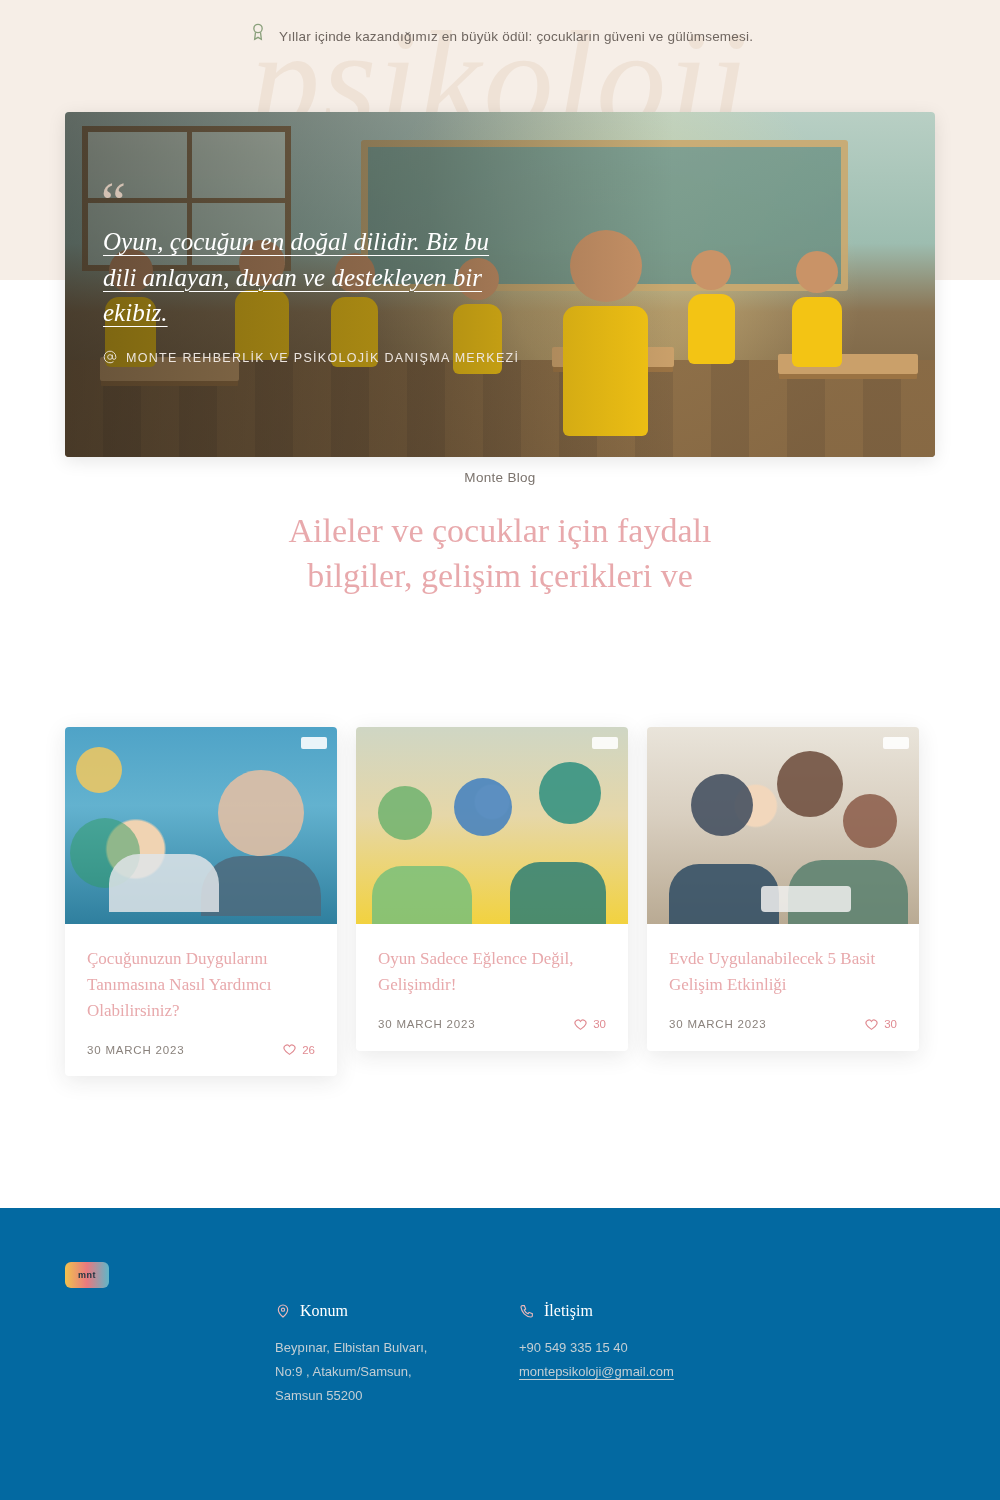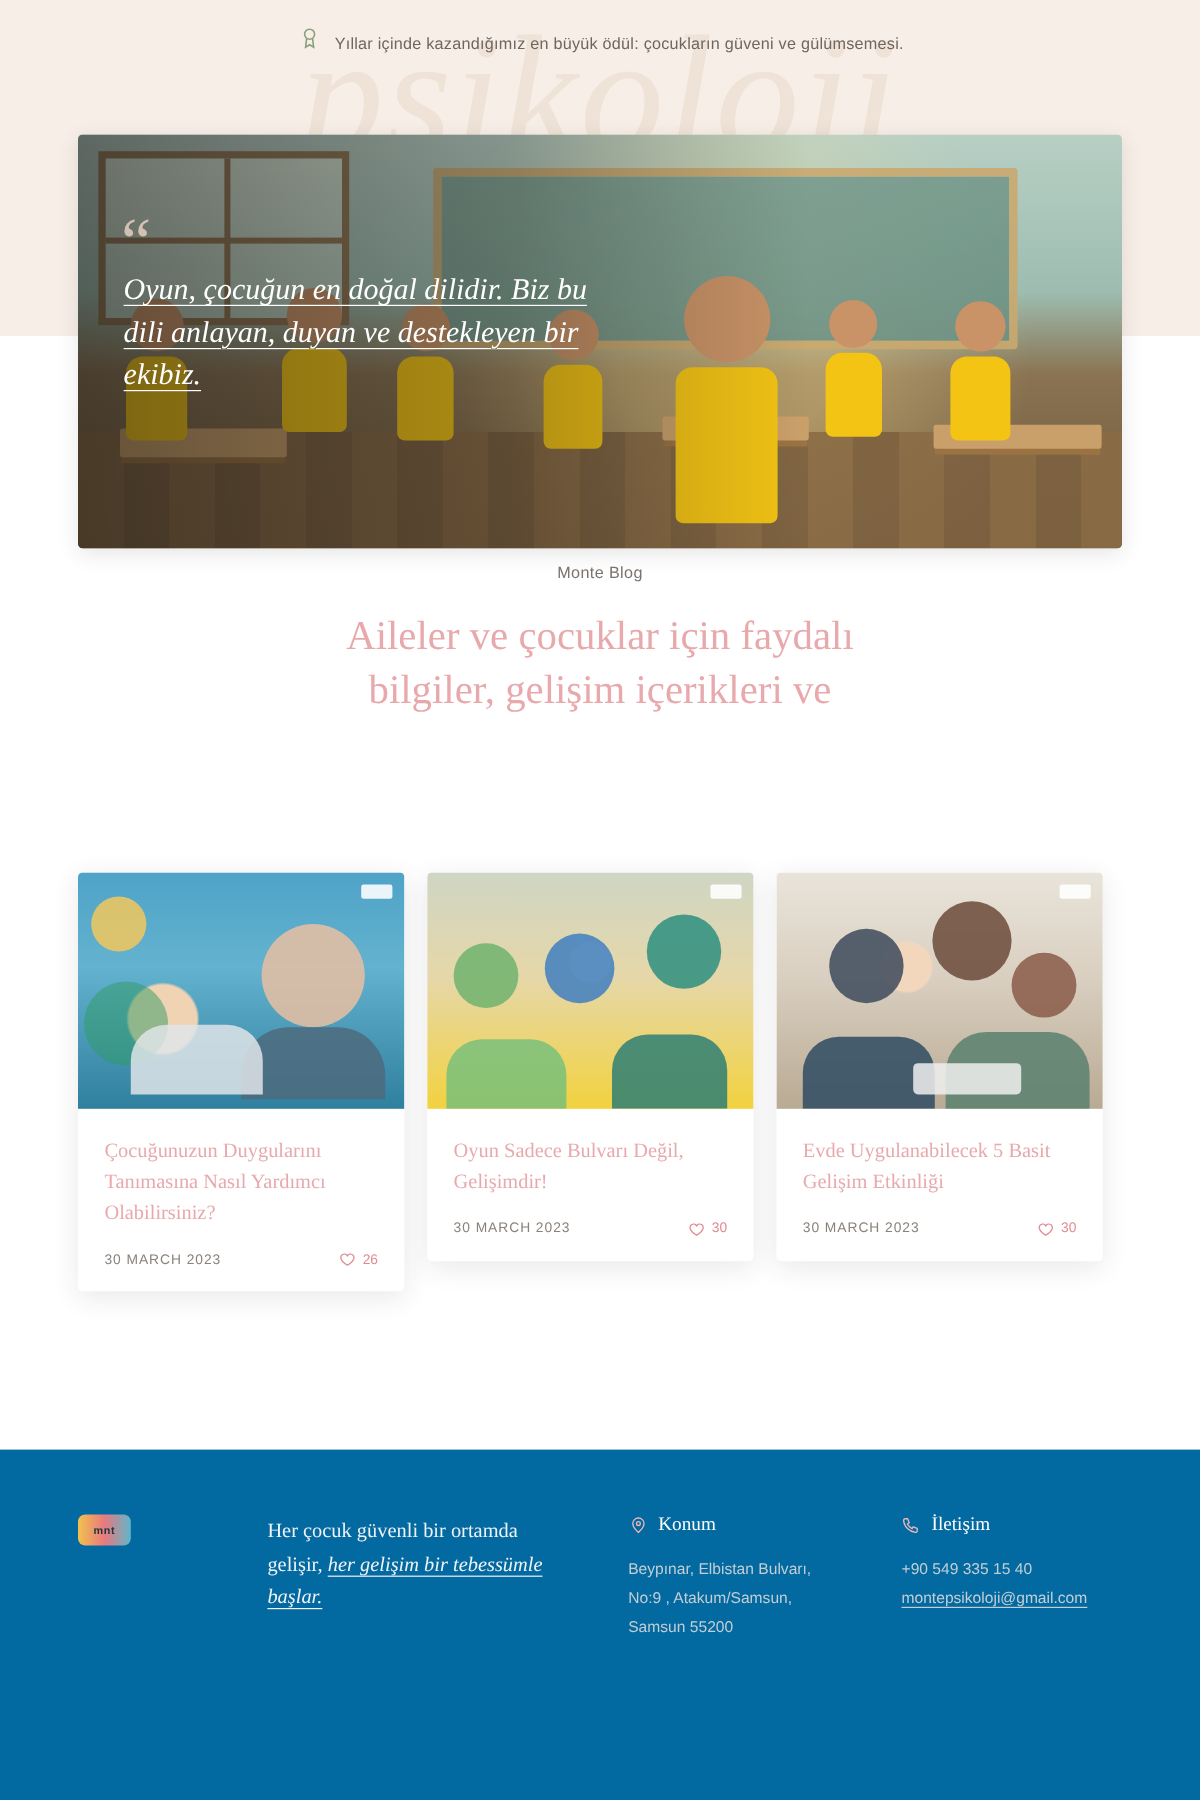--- a/index.html
+++ b/index.html
@@ -291,21 +291,21 @@
     font-style:italic;
     text-decoration:underline;
     text-underline-offset:4px;
   }
   .f-col { width:200px; }
   .f-col.loc { margin-left:40px; }
   .f-col.cnt { margin-left:24px; }
   .f-head {
     display:flex; align-items:center; gap:9px;
     font-family:"Liberation Serif", serif;
-    font-size:16px; color:#ffffff; margin-bottom:16px;
+    font-size:16px; color:#ffffff; margin-bottom:16px;margin-top:40px;
   }
   .f-line {
     font-size:13px; line-height:1.85; color:#c3ced4;
   }
   .f-link {
     font-size:13px; line-height:1.85; color:#c3ced4;
     text-decoration:underline; text-underline-offset:3px;
     display:block; word-break:break-all;
   }
   .ic { display:inline-flex; width:16px; height:16px; color:#e9b7ba; }
@@ -363,20 +363,29 @@
         <div class="body"></div>
       </div>
     <div class="kid k7">
         <div class="head"></div>
         <div class="body"></div>
       </div>
   </div>
   <div class="hero-shade"></div>
   <div class="hero-quote-mark">“</div>
   <div class="hero-quote">Oyun, çocuğun en doğal dilidir. Biz bu dili anlayan, duyan ve destekleyen bir ekibiz.</div>
+  <div class="hero-credit">
+    <span class="ic" style="color:#ece5df">
+      <svg viewBox="0 0 24 24" width="14" height="14" fill="none" stroke="currentColor" stroke-width="1.6">
+        <circle cx="12" cy="12" r="4"></circle>
+        <path d="M16 8v5a3 3 0 0 0 6 0v-1a10 10 0 1 0-4 8"></path>
+      </svg>
+    </span>
+    <span>MONTE REHBERLİK VE PSİKOLOJİK DANIŞMA MERKEZİ</span>
+  </div>
 </div>
 
 <div class="blog-section">
   <div class="blog-eyebrow">Monte Blog</div>
   <div class="blog-title">
     <div>Aileler ve çocuklar için faydalı</div>
     <div>bilgiler, gelişim içerikleri ve</div>
   </div>
 </div>
 
@@ -410,21 +419,21 @@
   <div class="card">
     <div class="card-media media-b">
       <span class="blob m-b1"></span>
         <span class="blob m-b2"></span>
         <span class="blob m-b3"></span>
       <span class="blob m-b4"></span>
         <span class="blob m-b5"></span>
       <span class="card-badge"></span>
     </div>
     <div class="card-body">
-      <div class="card-title">Oyun Sadece Bulvarı Değil, Gelişimdir!</div>
+      <div class="card-title">Oyun Sadece Eğlence Değil, Gelişimdir!</div>
       <div class="card-meta">
         <span class="card-date">30 MARCH 2023</span>
         <span class="card-likes">
           <span class="heart">
             <svg viewBox="0 0 24 24" width="13" height="13" fill="none" stroke="currentColor" stroke-width="2">
               <path d="M12 21s-7.5-4.7-9.4-9A5.2 5.2 0 0 1 12 6.5 5.2 5.2 0 0 1 21.4 12c-1.9 4.3-9.4 9-9.4 9z"></path>
             </svg>
           </span>
           <span>30</span>
         </span>
@@ -461,23 +470,20 @@
 </div>
 
 <div class="footer">
   <div class="footer-inner">
     <div class="f-brand">
       <div class="logo">
         <span>mnt</span>
       </div>
     </div>
 
-    <div class="f-tagline">
-      <span>Her çocuk güvenli bir ortamda gelişir, </span><span class="em">her gelişim bir tebessümle başlar.</span>
-    </div>
 
     <div class="f-col loc">
       <div class="f-head">
         <span class="ic">
           <svg viewBox="0 0 24 24" width="16" height="16" fill="none" stroke="currentColor" stroke-width="1.7">
             <path d="M12 21s7-6.3 7-11a7 7 0 1 0-14 0c0 4.7 7 11 7 11z"></path>
             <circle cx="12" cy="10" r="2.4"></circle>
           </svg>
         </span>
         <span>Konum</span>

